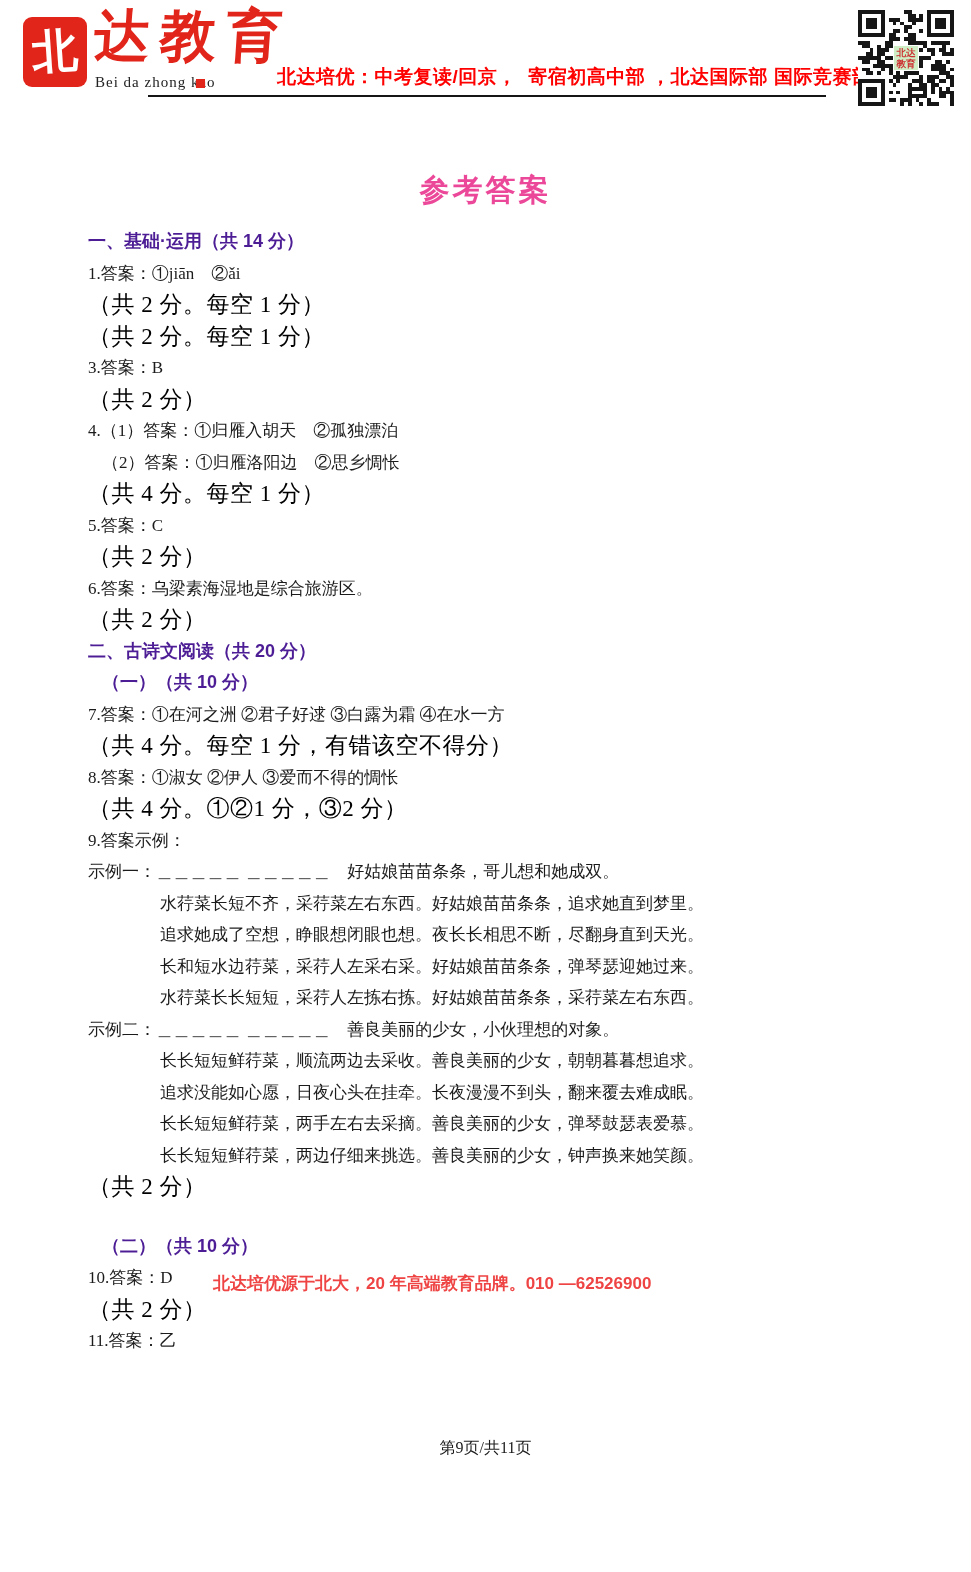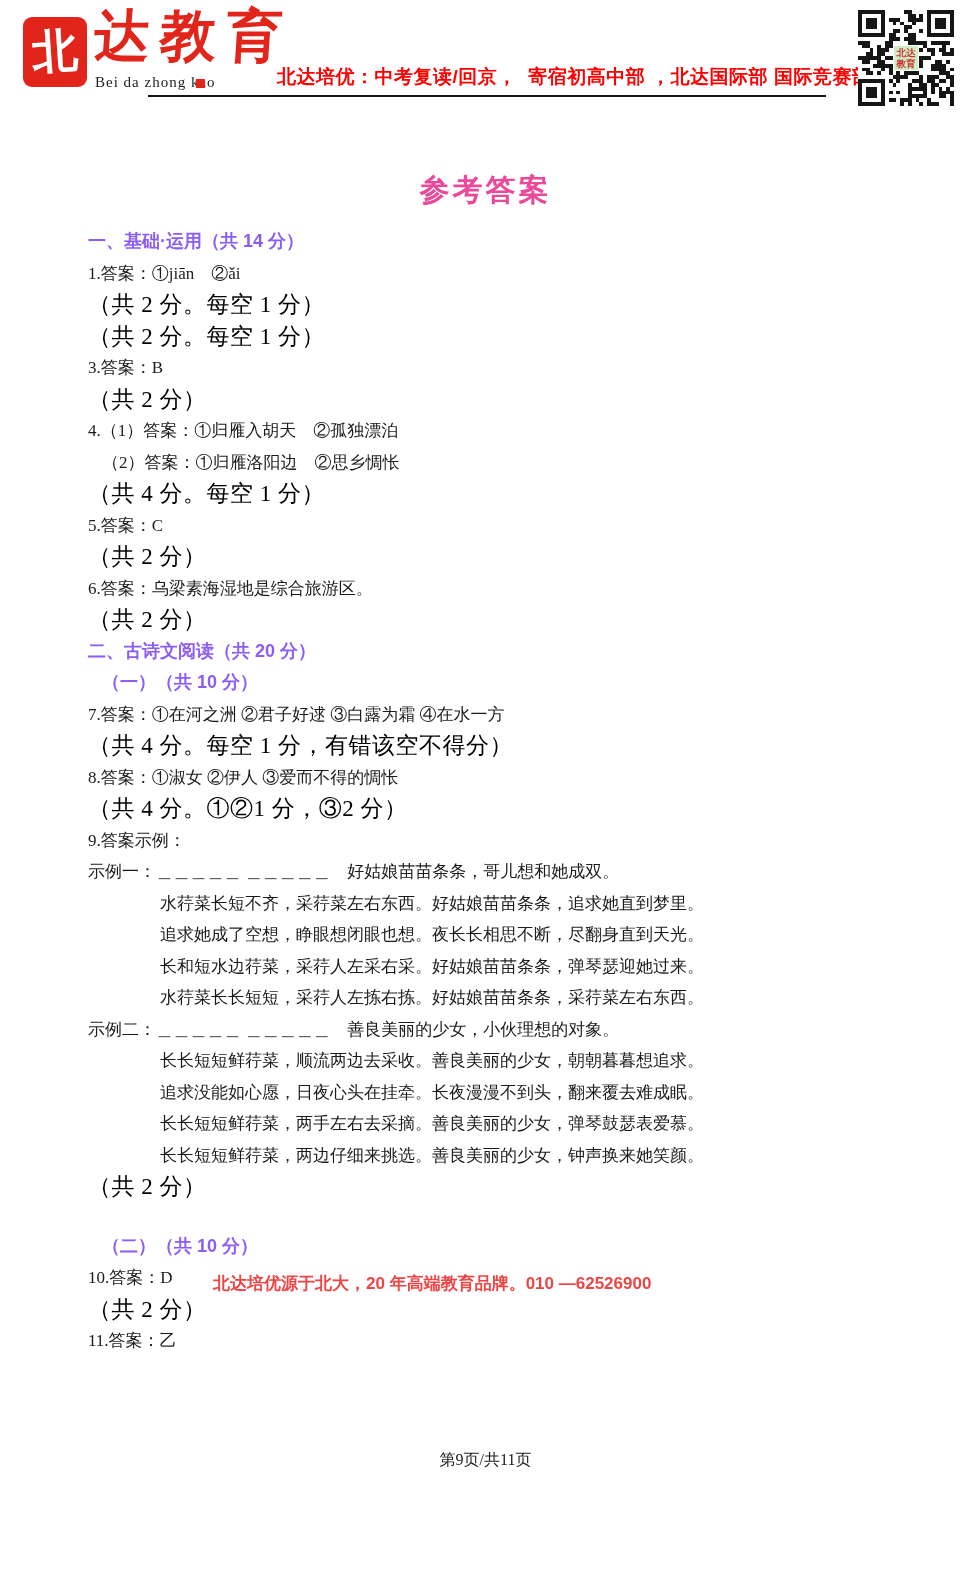--- a/index.html
+++ b/index.html
@@ -24,31 +24,31 @@
   .qr{position:absolute;left:858px;top:10px;width:96px;height:96px;}
   .qr svg{width:100%;height:100%;display:block;}
 
   
   .doc-title{position:absolute;left:0;top:170px;width:100%;text-align:center;
         font-size:30px;font-weight:bold;letter-spacing:3px;
         font-family:"Liberation Sans",sans-serif;color:#ec4899;}
   .content{position:absolute;left:88px;top:226px;width:810px;}
   .line{position:relative;min-height:31.5px;line-height:31.5px;font-size:17px;
         white-space:pre-wrap;font-family:"Liberation Serif",serif;color:#1b1b1b;}
-  .line.section{font-weight:bold;font-size:18px;font-family:"Liberation Sans",sans-serif;color:#8b5cf6;}
+  .line.section{font-weight:bold;font-size:18px;font-family:"Liberation Sans",sans-serif;color:#4c1d95;}
   .line.score{font-weight:normal;font-size:23px;color:#000;letter-spacing:0.5px;}
   .line.indent1{padding-left:14px;}
   .line.indent2{padding-left:72px;}
   .line.blank{height:28px;min-height:28px;}
   .promo{position:absolute;left:125px;top:6px;color:#ef4444;font-weight:bold;font-size:17px;
         font-family:"Liberation Sans",sans-serif;white-space:pre;}
 
   
   .footer{position:absolute;left:0;top:1438px;width:100%;text-align:center;font-size:16px;
-        color:#1b1b1b;font-family:"Liberation Serif",serif;margin-top:12px;}
+        color:#1b1b1b;font-family:"Liberation Serif",serif;}
 </style>
 </head>
 <body>
 
 <div class="page">
 
   <div class="seal">
     <span class="seal-char">北</span>
   </div>
   <div class="brand">达教育</div>

